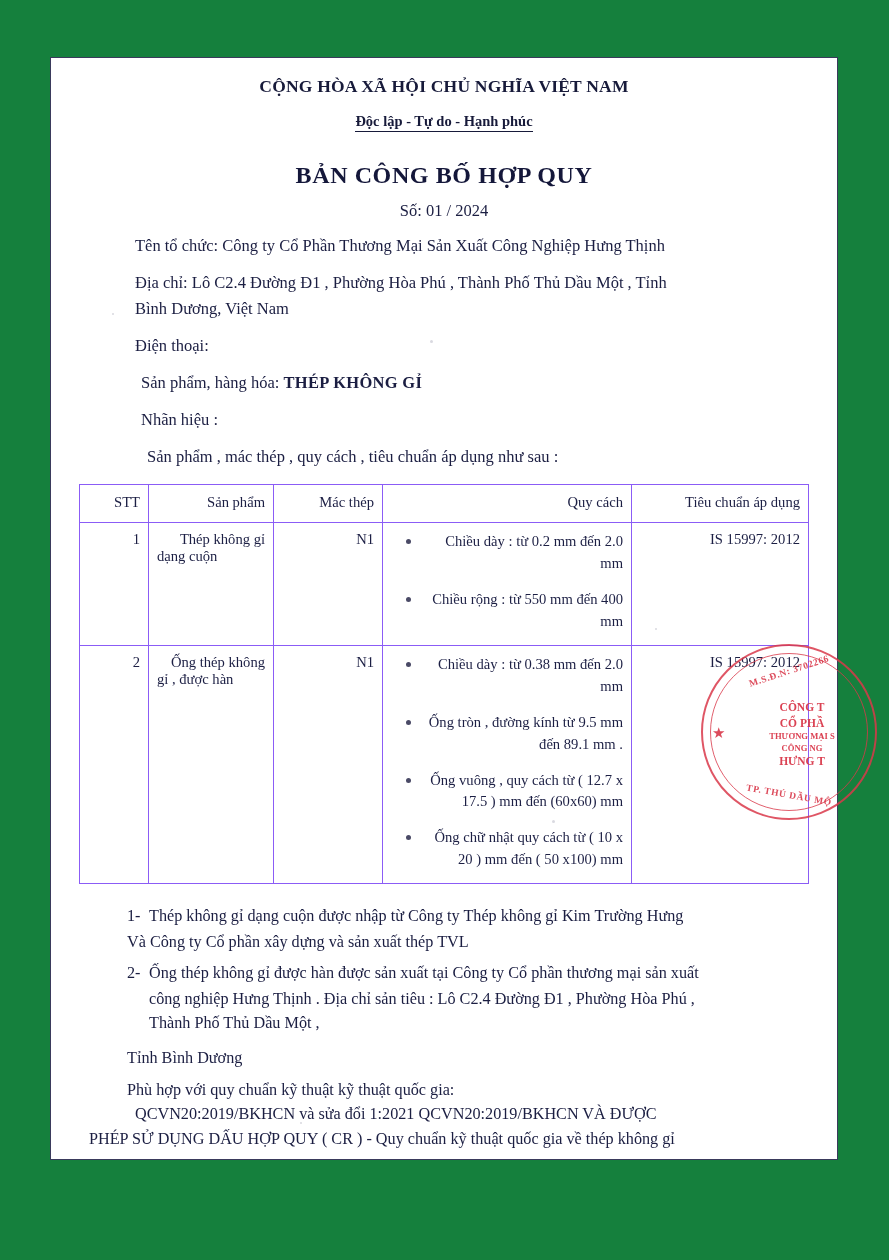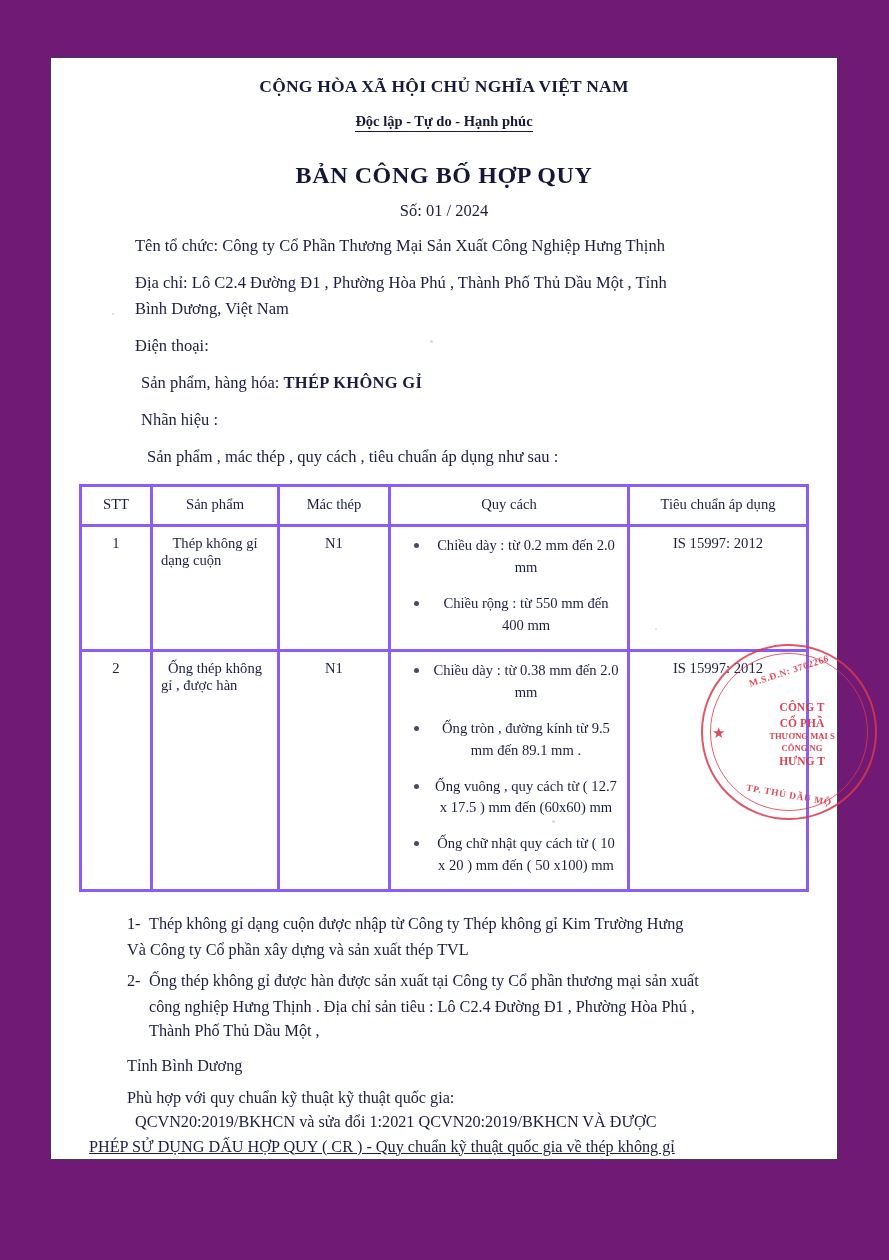--- a/index.html
+++ b/index.html
@@ -11,21 +11,21 @@
     width: 889px;
     height: 1260px;
     position: relative;
     font-family: "Liberation Serif", serif;
     color: #1a1a2e;
     overflow: hidden;
   }
   .page {
     position: absolute;
     inset: 0;
-    background: #701a75;
+    background: #15803d;
   }
   
   .doc-border {
     position: absolute;
     left: 50px;
     top: 57px;
     width: 788px;
     height: 1103px;
     border: 1px solid #3a3a5c;
     box-sizing: border-box;
@@ -80,25 +80,25 @@
   .strong-inline { font-weight: bold; letter-spacing: 0.3px; }
 
   table.spec {
     width: 100%;
     border-collapse: collapse;
     margin-top: 16px;
     font-size: 14.6px;
     color: #1c1f44;
   }
   table.spec th, table.spec td {
-    border: 3px solid #8b5cf6;
+    border: 1px solid #8b5cf6;
     vertical-align: top;
     padding: 8px 8px 10px 8px;
     font-weight: normal;
-    text-align: center;
+    text-align: right;
   }
   table.spec th { padding-top: 9px; padding-bottom: 11px; }
   .col-stt { width: 52px; text-align: center; }
   .col-prod { width: 108px; margin-left: 32px; }
   .col-grade { width: 92px; text-align: center; }
   .col-spec { width: auto; }
   .col-std { width: 160px; }
   td.c { text-align: center; }
   .just { text-align: justify; text-align-last: left; }
   ul.bullets {
@@ -152,21 +152,20 @@
     padding-left: 56px;
     text-align: justify;
     text-align-last: left;
     color: #1b1e42;
   }
   .conform-l3 {
     font-size: 16.2px;
     line-height: 1.5;
     padding-left: 10px;
     color: #1b1e42;
-    text-decoration: underline;
   }
 
   
   .stamp {
     position: absolute;
     right: -40px;
     top: 586px;
     width: 176px;
     height: 176px;
     pointer-events: none;

